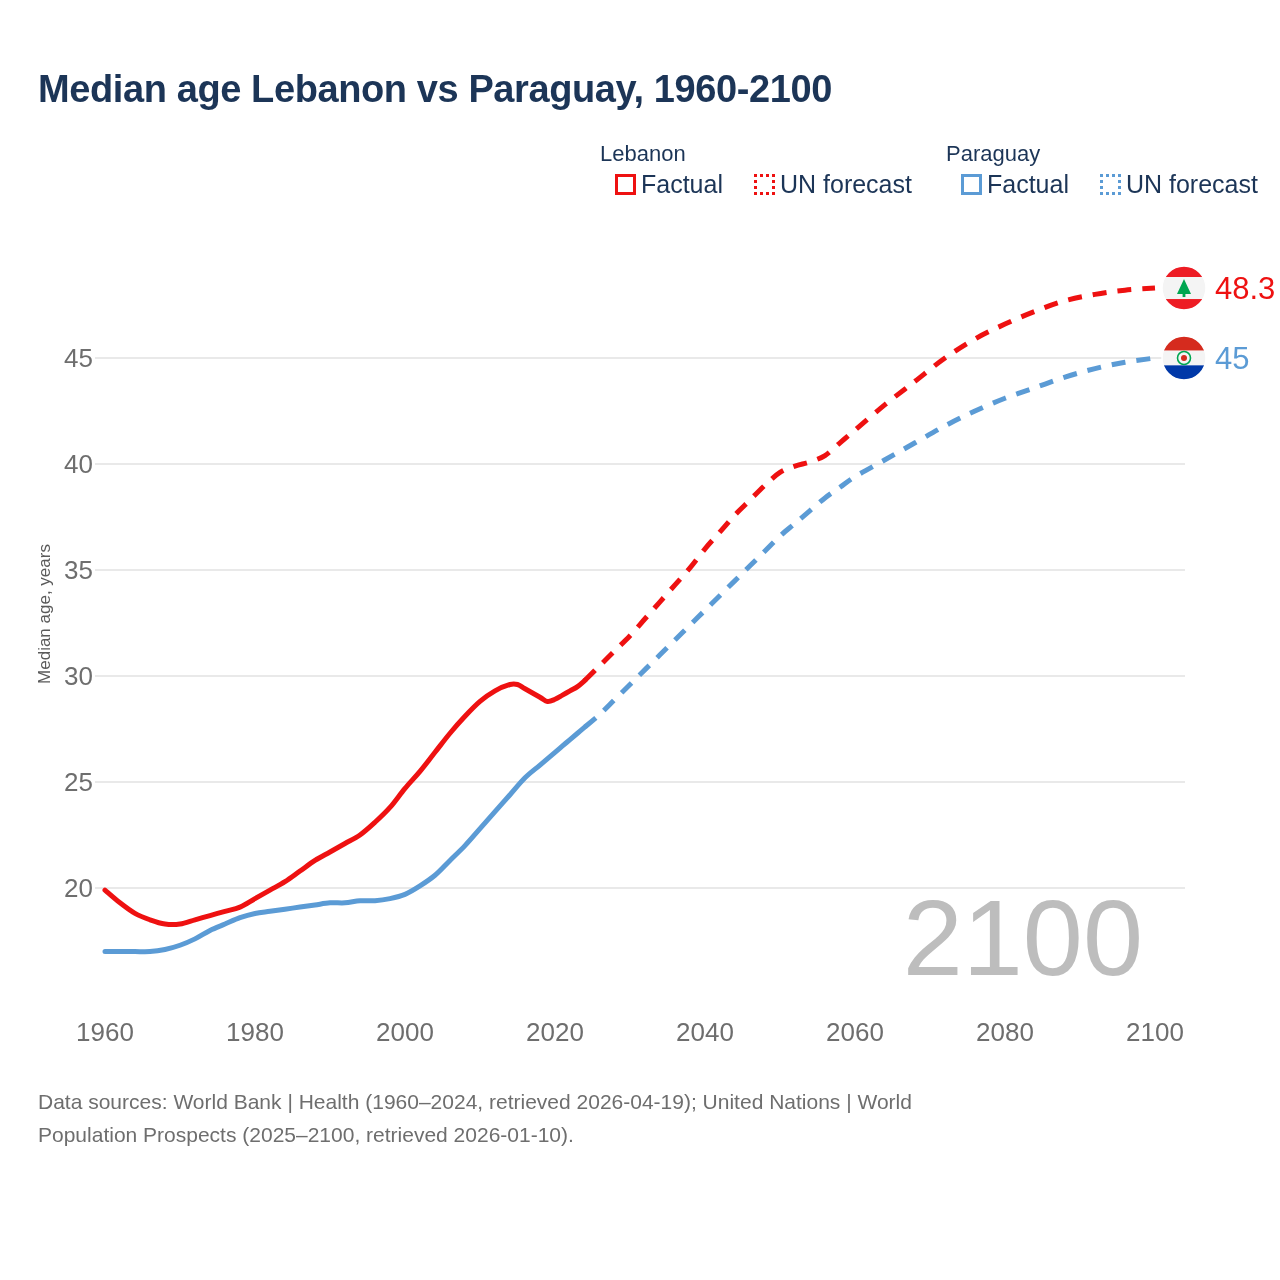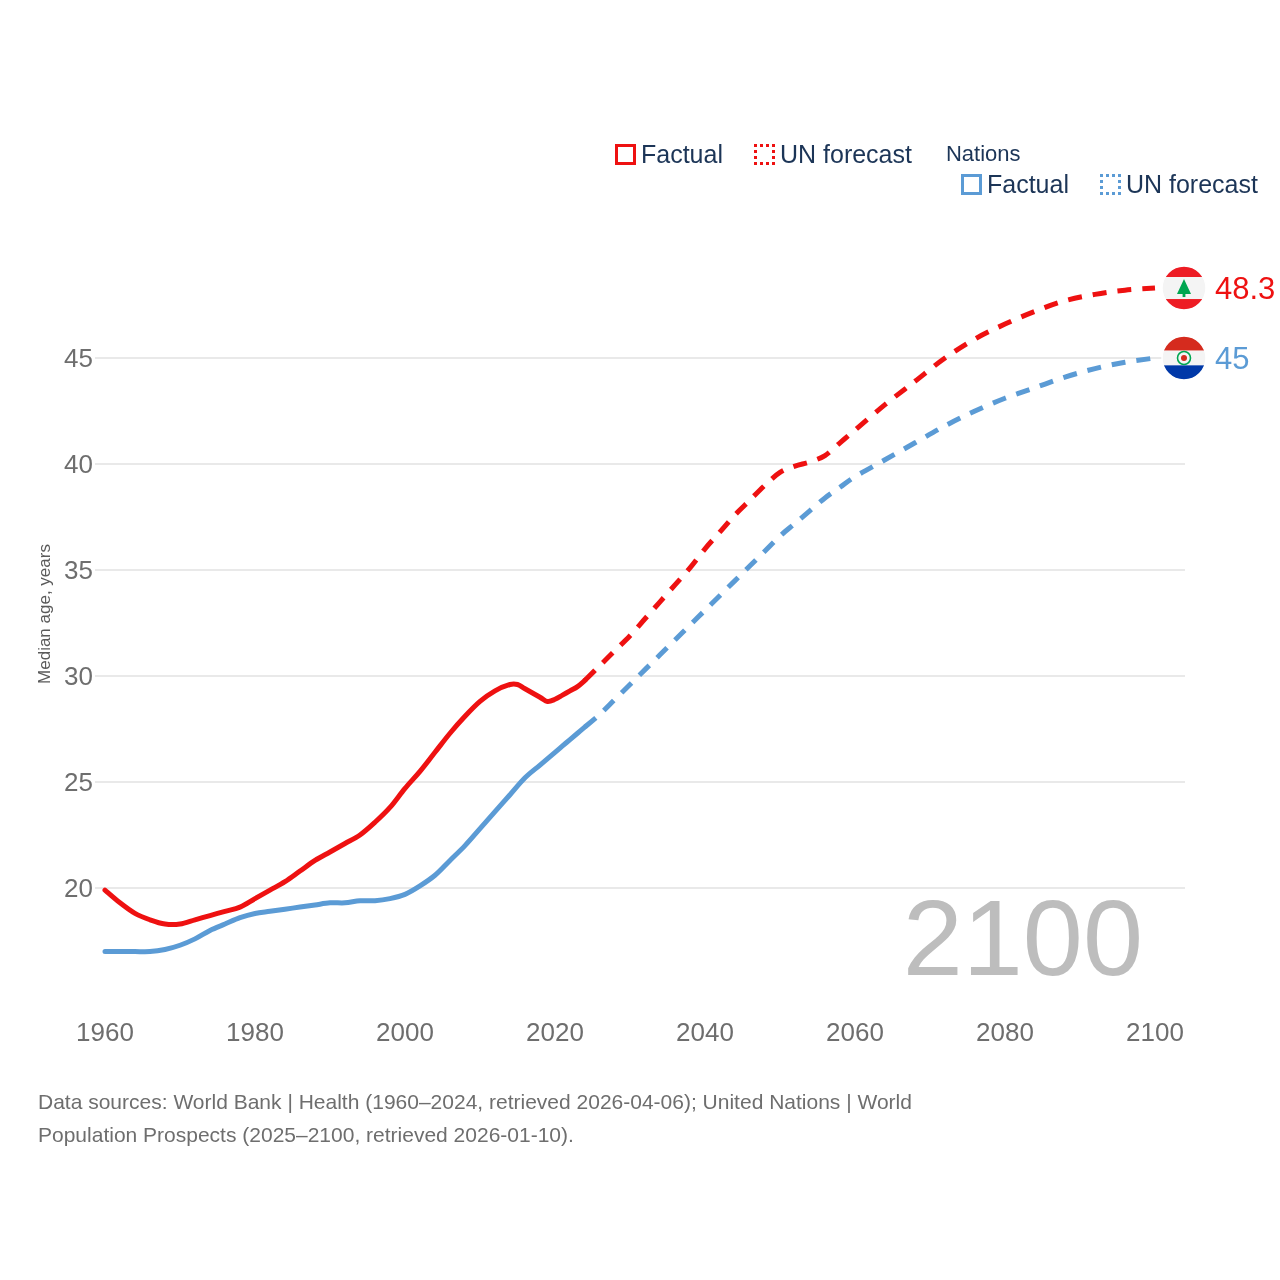--- a/index.html
+++ b/index.html
@@ -118,36 +118,38 @@
     color: #6e6e6e;
     line-height: 1.55;
   }
   .footer-line { display: block; }
 </style>
 </head>
 <body>
 
 <div id="page">
 
+  <div class="chart-title">Median age Lebanon vs Paraguay, 1960-2100</div>
 
   <div class="legend" id="legend">
       <div class="legend-group">
+        <div class="legend-group-title">Lebanon</div>
         <div class="legend-entries">
           <div class="legend-entry">
             <span class="legend-swatch solid" style="color: rgb(238, 17, 17);"></span>
             <span class="legend-label">Factual</span>
           </div>
           <div class="legend-entry">
             <span class="legend-swatch dotted" style="color: rgb(238, 17, 17);"></span>
             <span class="legend-label">UN forecast</span>
           </div>
         </div>
       </div>
       <div class="legend-group">
-        <div class="legend-group-title">Nations</div>
+        <div class="legend-group-title">Paraguay</div>
         <div class="legend-entries">
           <div class="legend-entry">
             <span class="legend-swatch solid" style="color: rgb(91, 155, 213);"></span>
             <span class="legend-label">Factual</span>
           </div>
           <div class="legend-entry">
             <span class="legend-swatch dotted" style="color: rgb(91, 155, 213);"></span>
             <span class="legend-label">UN forecast</span>
           </div>
         </div>
@@ -223,17 +225,17 @@
             <circle cx="1184" cy="358" r="6.5" fill="none" stroke="#00a651" stroke-width="1.6"></circle>
             <circle cx="1184" cy="358" r="3" fill="#d52b1e"></circle>
           </g>
           <circle cx="1184" cy="358" r="22" fill="none" stroke="#ffffff" stroke-width="1.5"></circle>
           <text x="1215" y="369" class="endpoint-text" fill="#5b9bd5">45</text>
         </g>
       </g>
   </svg>
 
   <div class="footer" id="footer">
-      <span class="footer-line">Data sources: World Bank | Health (1960–2024, retrieved 2026-04-06); United Nations | World</span>
+      <span class="footer-line">Data sources: World Bank | Health (1960–2024, retrieved 2026-04-19); United Nations | World</span>
       <span class="footer-line">Population Prospects (2025–2100, retrieved 2026-01-10).</span>
     </div>
 
 </div>
 
 </body></html>

